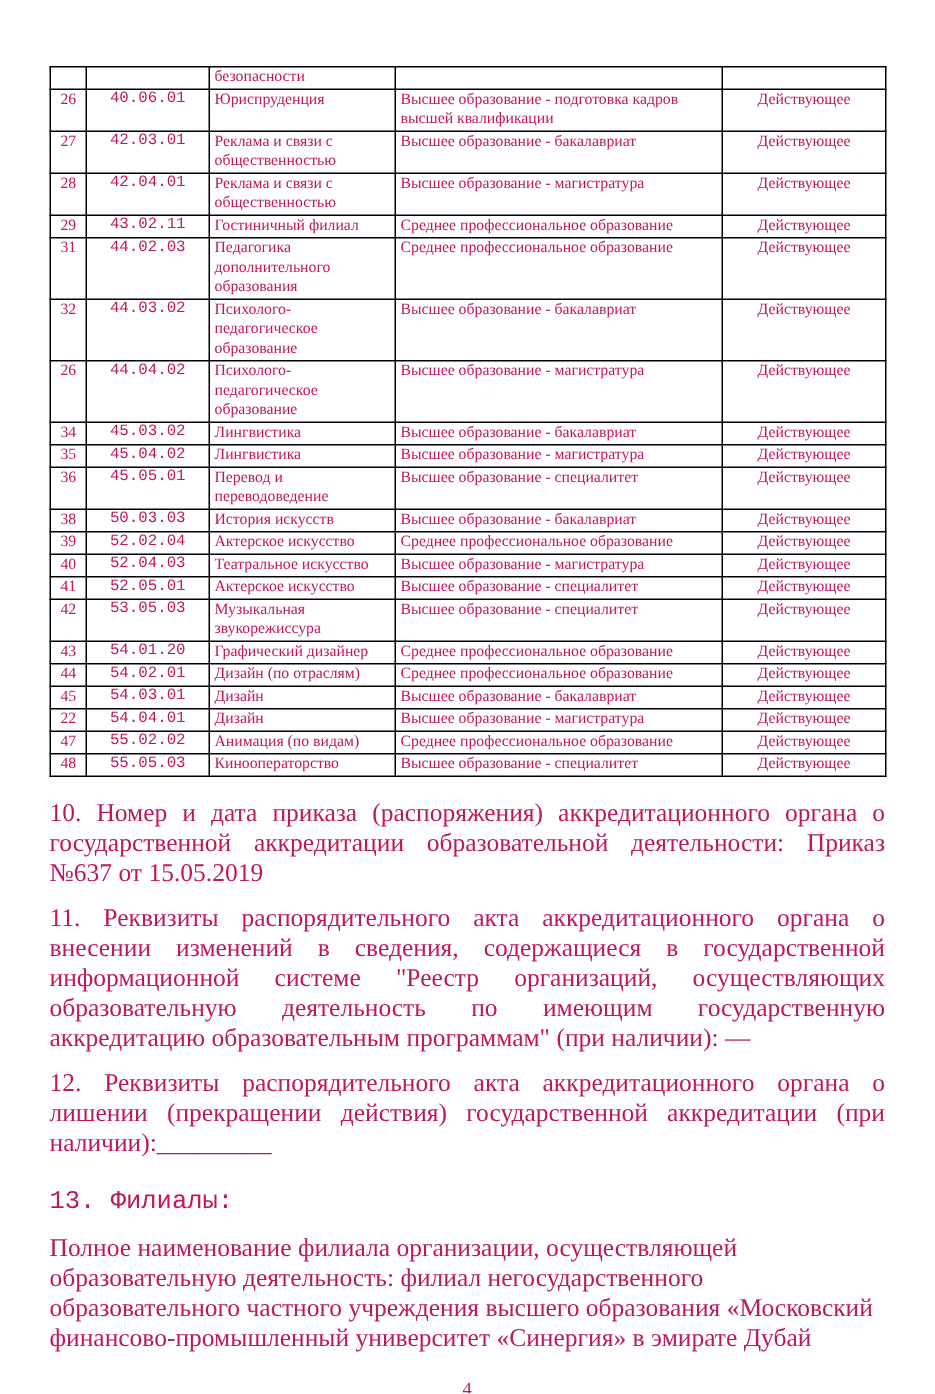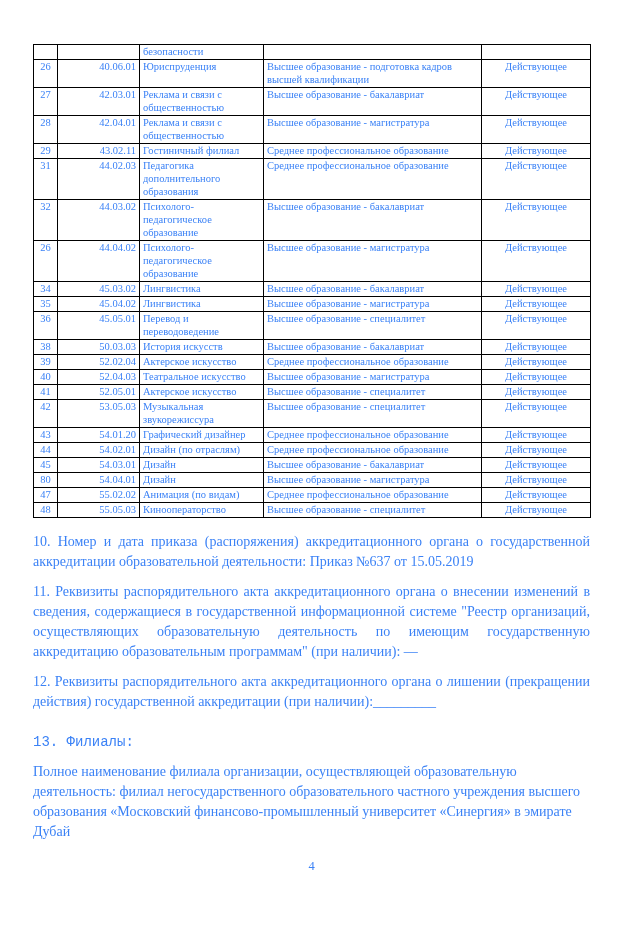--- a/index.html
+++ b/index.html
@@ -5,49 +5,49 @@
   html, body {
     margin: 0;
     padding: 0;
     background: #ffffff;
   }
   .page {
     position: relative;
     width: 623px;
     height: 929px;
     background: #ffffff;
-    color: #3b82f6;
+    color: #be185d;
     font-family: "Liberation Serif", "DejaVu Serif", serif;
     box-sizing: border-box;
     padding: 44px 33px 0 33px;
     overflow: hidden;
   }
   table.programs {
     border-collapse: collapse;
     table-layout: fixed;
     width: 557px;
     margin: 0 0 14px 0;
   }
   table.programs td {
     border: 1px solid #000000;
     font-size: 10.5px;
     line-height: 13px;
     padding: 0 3px 1px 3px;
     vertical-align: top;
     overflow: hidden;
   }
   td.col-num   { text-align: center; padding: 0 1px 1px 1px; }
-  td.col-code  { text-align: right; }
+  td.col-code  { text-align: center; font-family: Liberation Mono, monospace; }
   td.col-name  { text-align: left; }
   td.col-level { text-align: left; }
   td.col-status{ text-align: center; margin-top: 36px; }
 
   .para {
     width: 557px;
-    font-size: 14px;
+    font-size: 17px;
     line-height: 20px;
     margin: 0 0 10px 0;
   }
   .justify { text-align: justify; }
   .para-13 { margin-top: 20px; font-family: Liberation Mono, monospace; }
   .page-number {
     width: 557px;
     text-align: center;
     font-size: 12.5px;
     line-height: 20px;
@@ -195,21 +195,21 @@
           <td class="col-status">Действующее</td>
         </tr>
         <tr>
           <td class="col-num">45</td>
           <td class="col-code">54.03.01</td>
           <td class="col-name">Дизайн</td>
           <td class="col-level">Высшее образование - бакалавриат</td>
           <td class="col-status">Действующее</td>
         </tr>
         <tr>
-          <td class="col-num">80</td>
+          <td class="col-num">22</td>
           <td class="col-code">54.04.01</td>
           <td class="col-name">Дизайн</td>
           <td class="col-level">Высшее образование - магистратура</td>
           <td class="col-status">Действующее</td>
         </tr>
         <tr>
           <td class="col-num">47</td>
           <td class="col-code">55.02.02</td>
           <td class="col-name">Анимация (по видам)</td>
           <td class="col-level">Среднее профессиональное образование</td>

